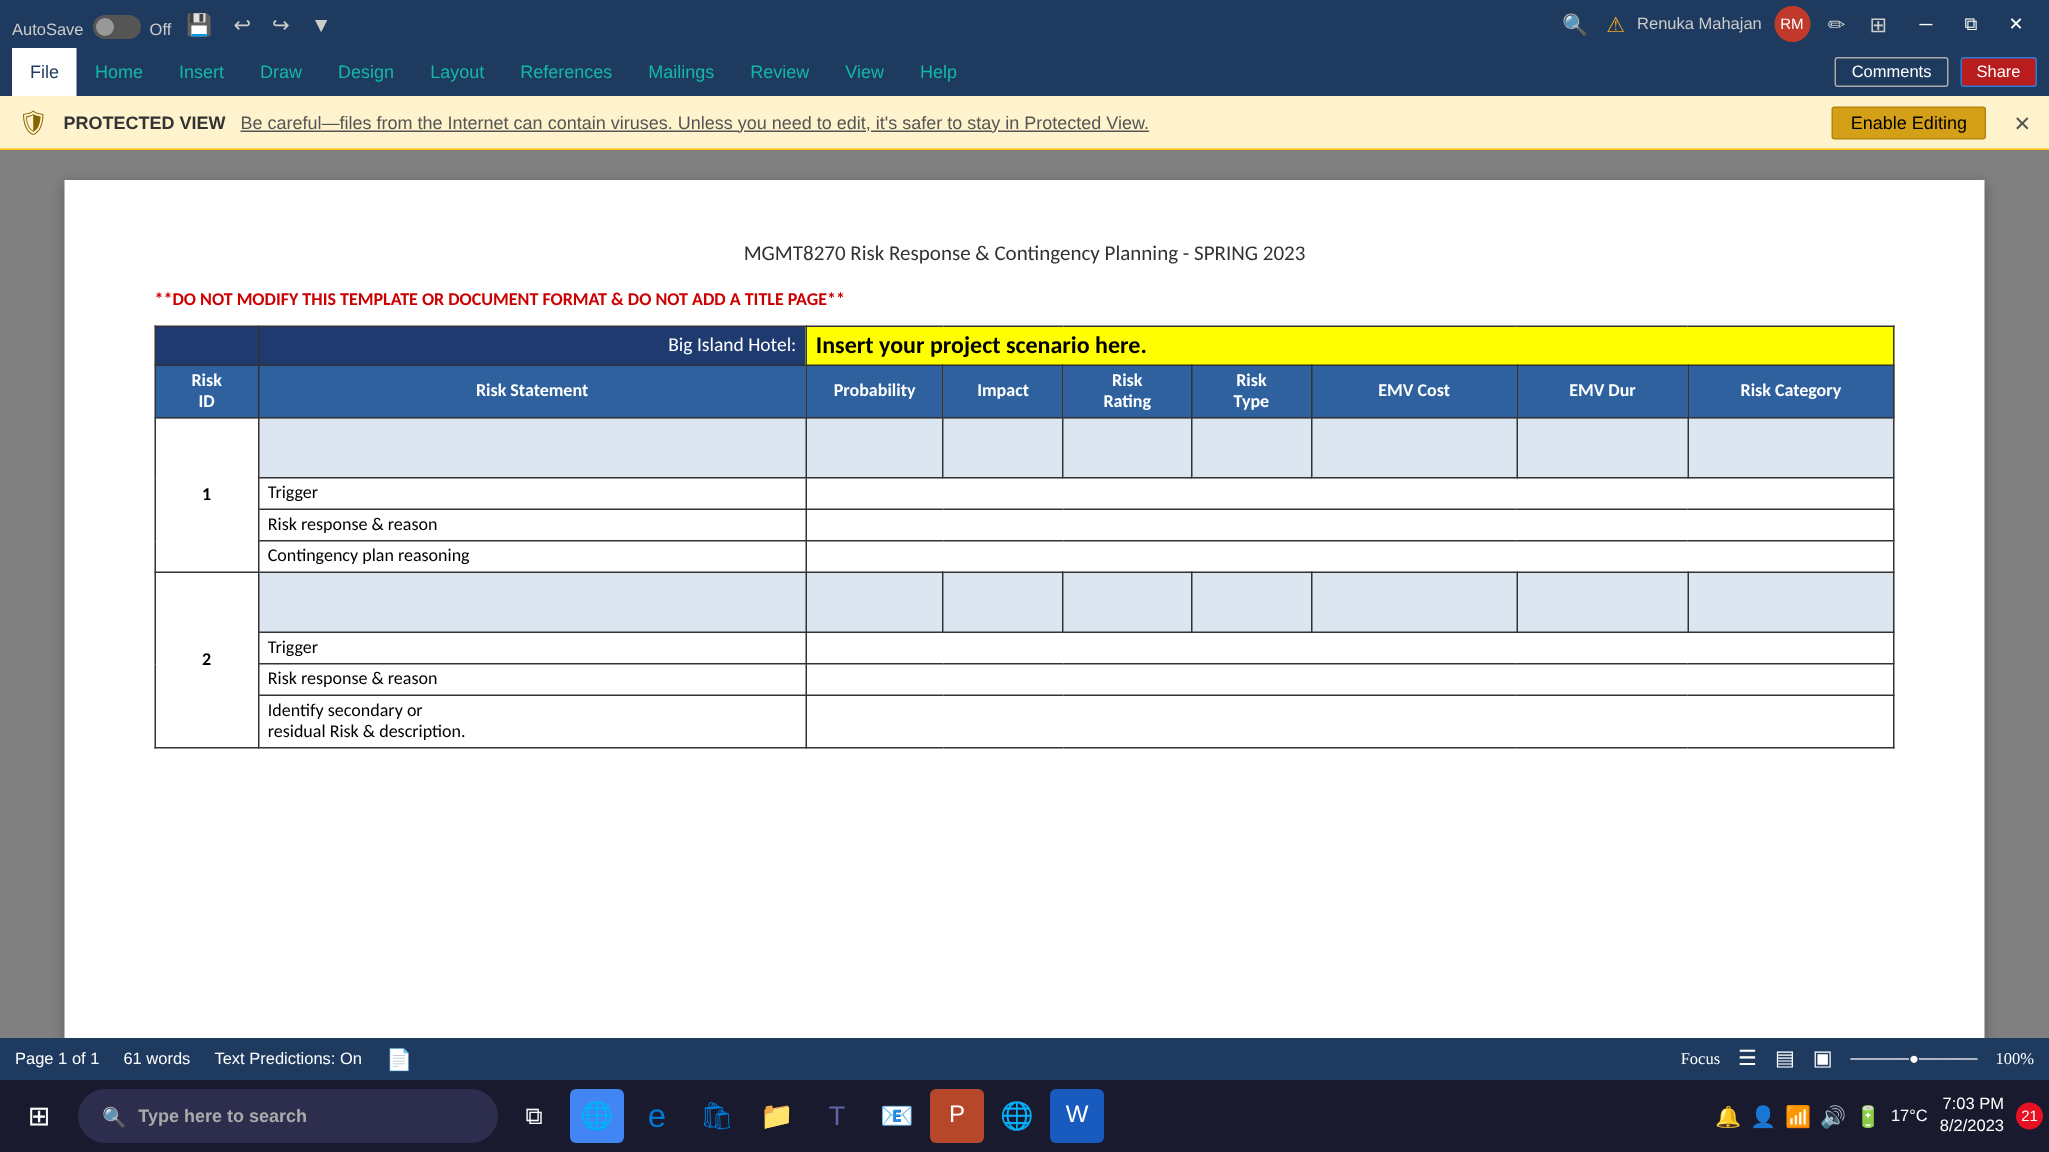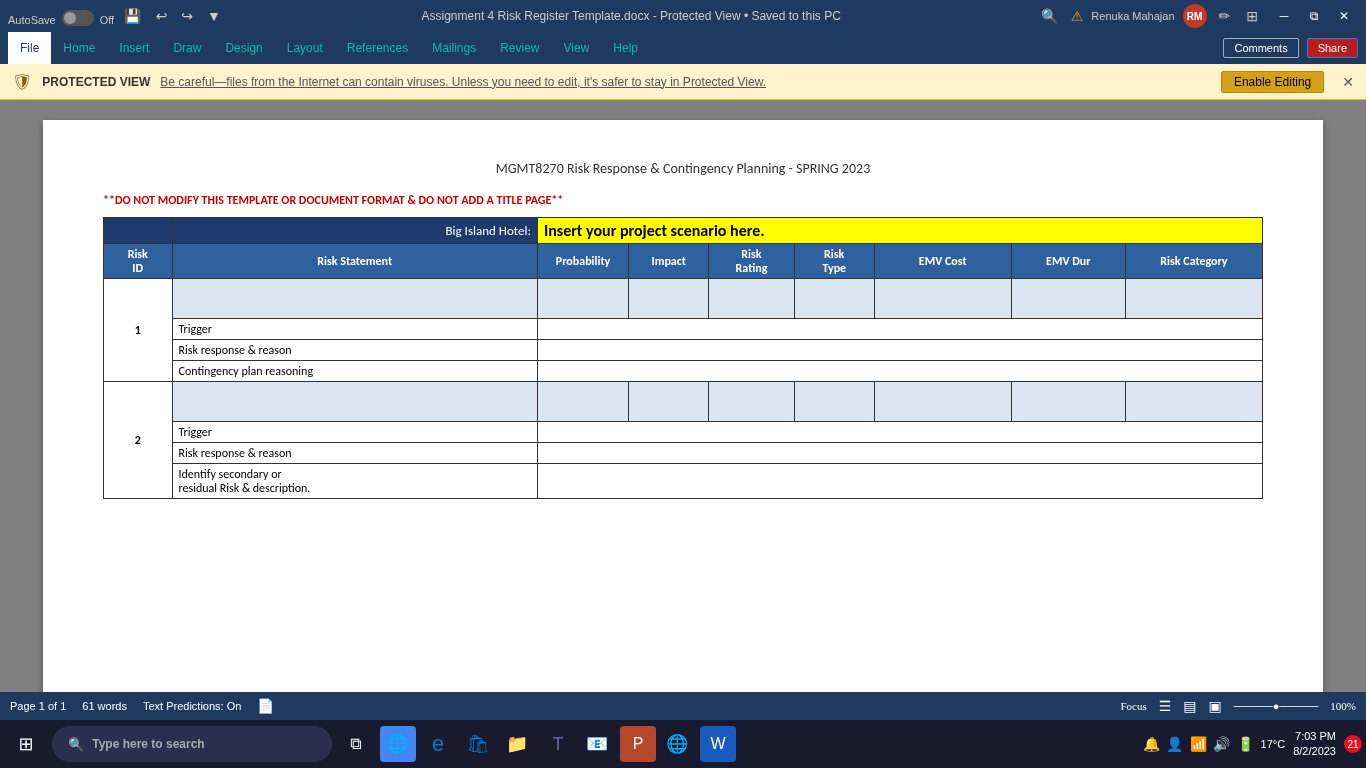--- a/index.html
+++ b/index.html
@@ -16,21 +16,21 @@
       padding: 0 8px;
       flex-shrink: 0;
     }
     .title-bar-left { display: flex; align-items: flex-end; gap: 6px; }
     .title-bar-center { flex: 1; text-align: center; font-size: 12px; color: #ccc; }
     .title-bar-right { display: flex; align-items: center; gap: 8px; }
     .autosave-label { font-size: 11px; color: #ccc; }
     .autosave-toggle { background: #555; border-radius: 10px; width: 32px; height: 16px; display: inline-flex; align-items: center; padding: 2px; cursor: pointer; }
     .autosave-knob { background: #999; border-radius: 50%; width: 12px; height: 12px; }
     .title-icon { font-size: 14px; color: #ccc; cursor: pointer; padding: 2px 4px; }
-    .avatar-btn { background: #c0392b; border-radius: 50%; width: 24px; height: 24px; color: white; font-size: 10px; font-weight: bold; display: flex; align-items: center; justify-content: center; }
+    .avatar-btn { background: #c0392b; border-radius: 50%; width: 24px; height: 24px; color: white; font-size: 10px; font-weight: normal; display: flex; align-items: center; justify-content: center; }
     .win-controls { display: flex; gap: 2px; }
     .win-btn { width: 28px; height: 28px; display: flex; align-items: center; justify-content: center; cursor: pointer; font-size: 12px; color: white; }
 
     
     .ribbon {
       background: #1e3a5f;
       flex-shrink: 0;
     }
     .ribbon-tabs {
       display: flex;
@@ -272,23 +272,20 @@
   <div class="title-bar-left">
     <span class="autosave-label">AutoSave</span>
     <div class="autosave-toggle">
       <div class="autosave-knob"></div>
     </div>
     <span style="font-size:11px;color:#ccc;">Off</span>
     <span class="title-icon">💾</span>
     <span class="title-icon">↩</span>
     <span class="title-icon">↪</span>
     <span class="title-icon">▼</span>
-  </div>
-  <div class="title-bar-center">
-    <span>Assignment 4 Risk Register Template.docx  -  Protected View • Saved to this PC</span>
   </div>
   <div class="title-bar-right">
     <span class="title-icon">🔍</span>
     <span style="color:#f5a623;font-size:14px;">⚠</span>
     <span style="font-size:11px;color:#ccc;">Renuka Mahajan</span>
     <div class="avatar-btn">
       <span>RM</span>
     </div>
     <span class="title-icon">✏</span>
     <span class="title-icon">⊞</span>

